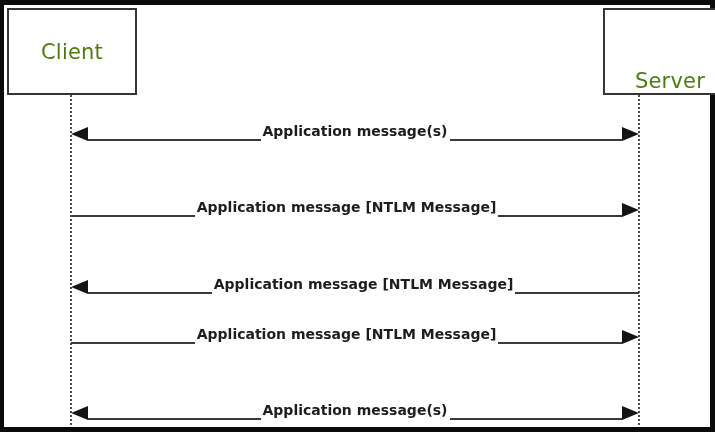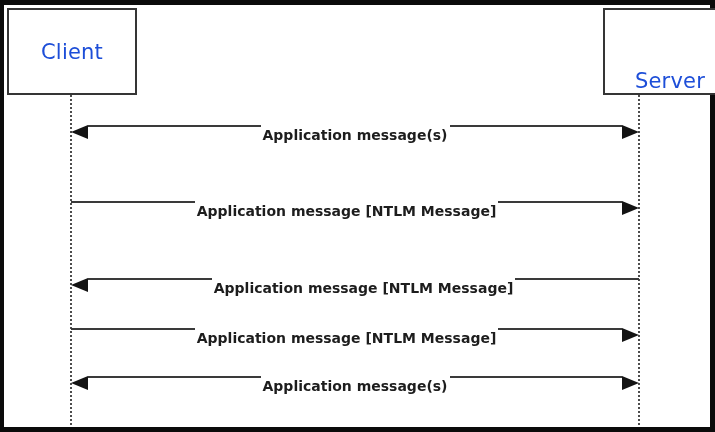--- a/index.html
+++ b/index.html
@@ -4,33 +4,33 @@
 <style>
   html,body{margin:0;padding:0;background:#0b0b0b;}
   .screen{
     position:relative;width:715px;height:432px;background:#0b0b0b;overflow:hidden;
     font-family:"DejaVu Sans","Liberation Sans",sans-serif;
   }
   .canvas{position:absolute;left:4px;top:5px;width:706px;height:422px;background:#ffffff;}
   .actor-box{
     position:absolute;top:8px;height:87px;background:#ffffff;border:2px solid #353535;
     display:flex;align-items:center;justify-content:center;
-    font-size:21px;color:#1d4ed8;letter-spacing:0.2px;box-sizing:border-box;
+    font-size:21px;color:#4d7c0f;letter-spacing:0.2px;box-sizing:border-box;
   }
   .client-box{left:7px;width:130px;}
   .server-box{left:603px;width:134px;align-items:flex-end;}
   .lifeline{
     position:absolute;top:95px;height:332px;width:2px;
     background:repeating-linear-gradient(to bottom,#4d4d4d 0 2px,transparent 2px 4px);
   }
   .lifeline-client{left:70px;}
   .lifeline-server{left:638px;}
   .msg-row{
     position:absolute;left:71px;width:568px;height:16px;
-    display:flex;align-items:flex-start;
+    display:flex;align-items:flex-end;
   }
   .msg-row.tall{height:44px;}
   .seg{flex:1 1 auto;height:2px;background:#3a3a3a;}
   .head{width:0;height:0;flex:0 0 auto;
     border-top:7px solid transparent;border-bottom:7px solid transparent;}
   .head-left{border-right:17px solid #141414;}
   .head-right{border-left:17px solid #141414;}
   .msg-label{
     flex:0 0 auto;padding:0 2px;max-width:420px;
     font-size:14px;font-weight:600;color:#1d1d1d;

